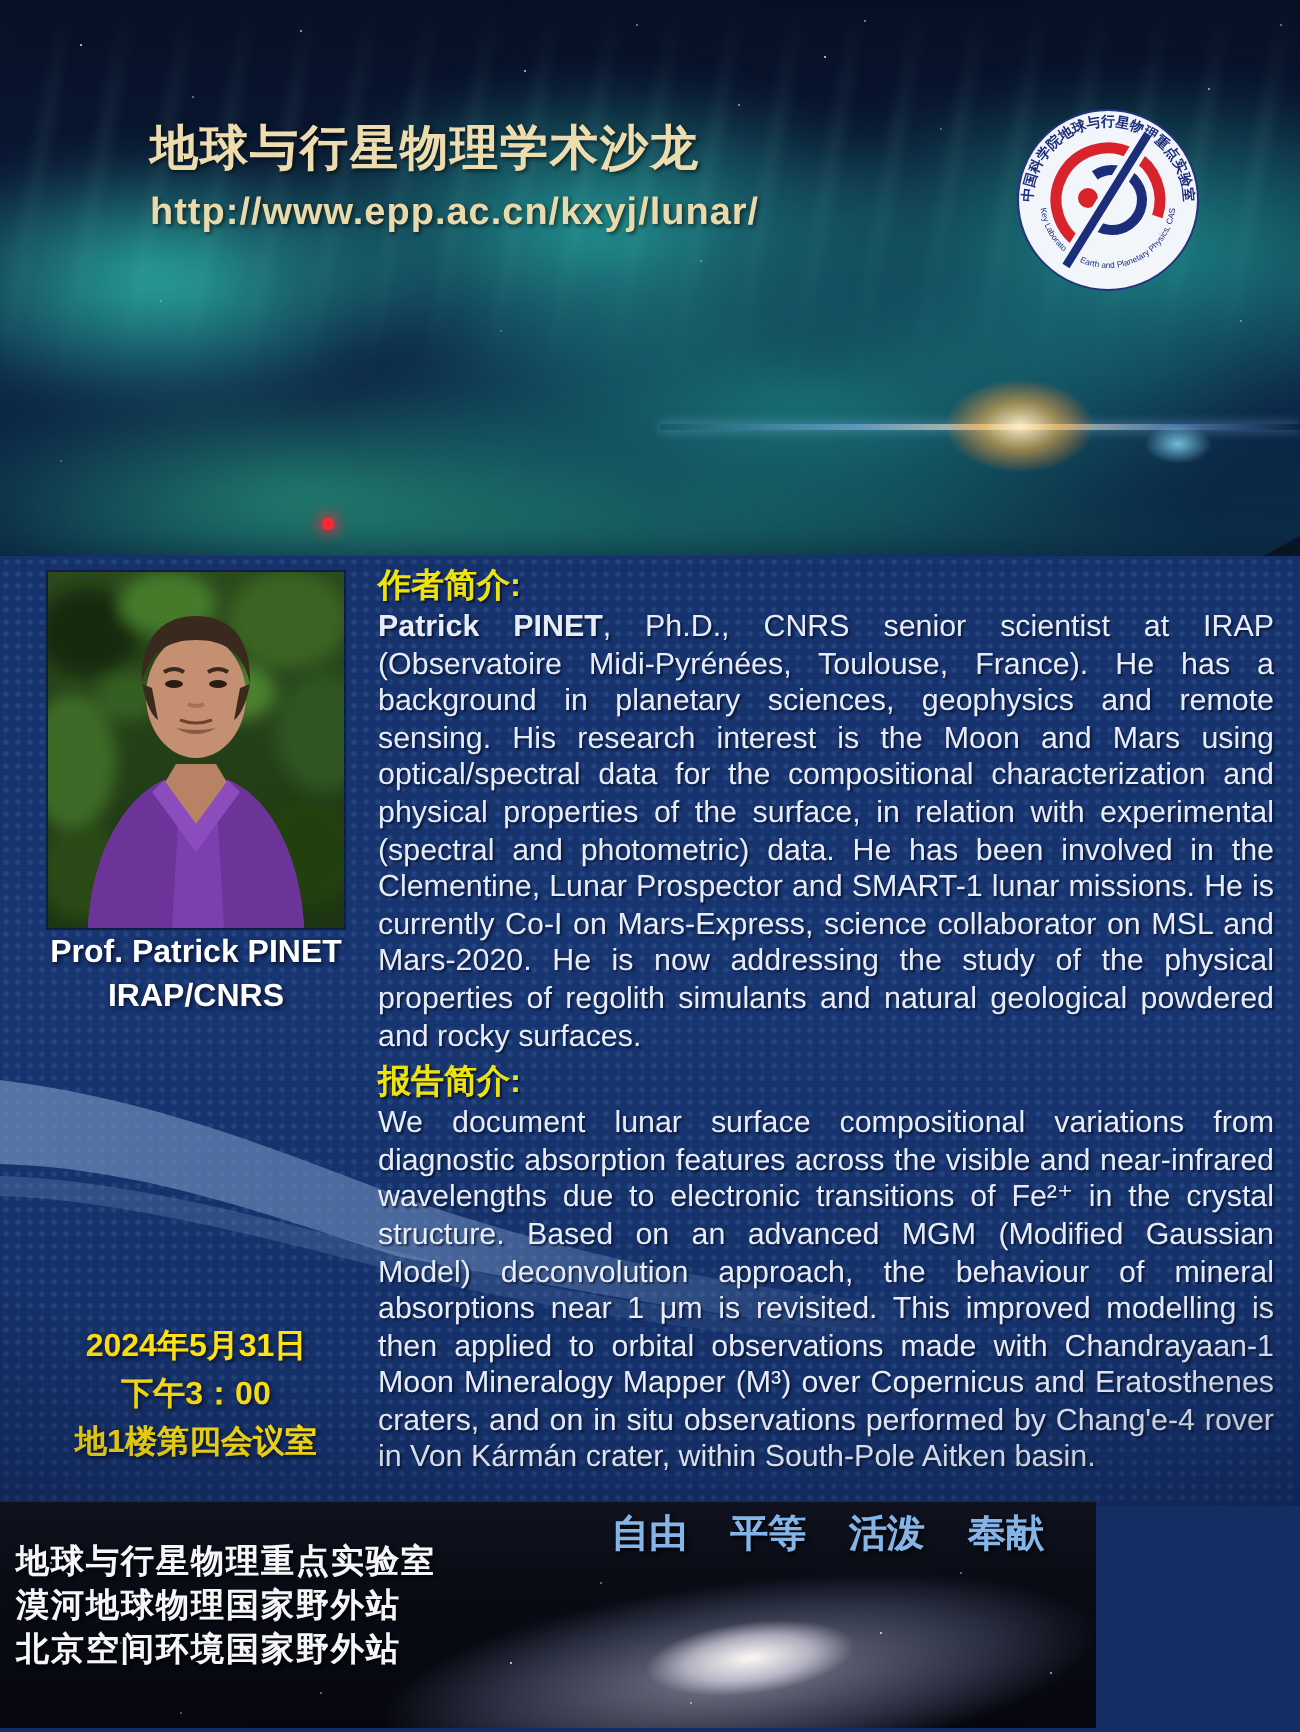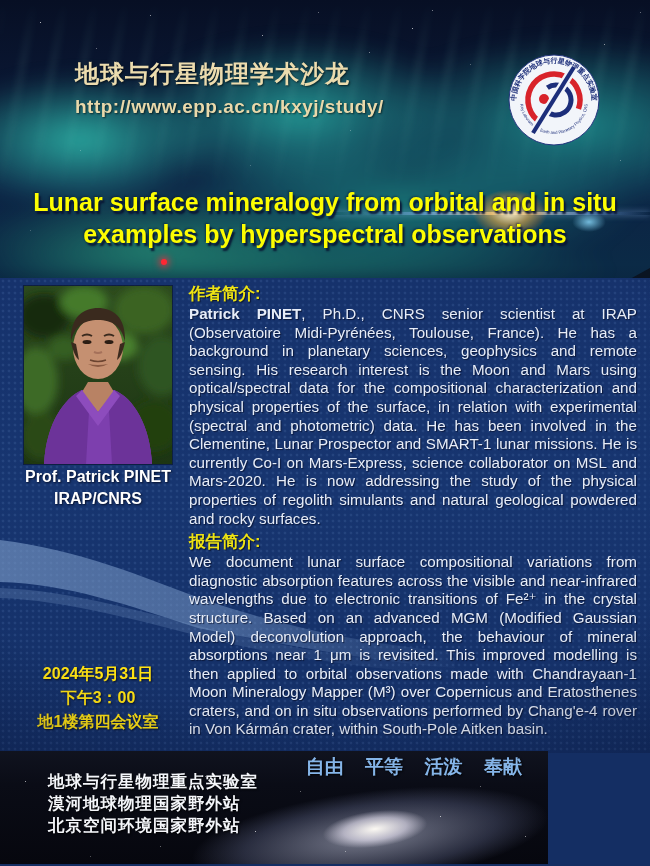--- a/index.html
+++ b/index.html
@@ -89,21 +89,21 @@
     box-shadow:25px 30px rgba(255,255,255,.8),60px 70px rgba(255,255,255,.5),110px 45px rgba(255,255,255,.7),
       160px 95px rgba(255,255,255,.5),205px 25px rgba(255,255,255,.6),255px 80px rgba(255,255,255,.9),
       300px 40px rgba(255,255,255,.5),345px 100px rgba(255,255,255,.6),390px 20px rgba(255,255,255,.7),
       440px 65px rgba(255,255,255,.9),480px 35px rgba(255,255,255,.5),525px 85px rgba(255,255,255,.7),
       560px 25px rgba(255,255,255,.6),600px 60px rgba(255,255,255,.8),635px 95px rgba(255,255,255,.5),
       90px 105px rgba(255,255,255,.4),500px 15px rgba(255,255,255,.6),615px 15px rgba(255,255,255,.7);}
   .motto{position:absolute;right:26px;top:3px;white-space:nowrap;}
   .motto span{font-size:19px;font-weight:bold;color:#85b5e8;margin-left:17px;
     text-shadow:1px 1px 2px rgba(0,0,0,.9);}
   .motto span:first-child{margin-left:0;}
-  .org-lines{position:absolute;left:8px;top:19px;margin-left:40px;}
+  .org-lines{position:absolute;left:8px;top:19px;}
   .org-line{font-size:16.5px;font-weight:bold;color:#f4f6fa;line-height:22px;letter-spacing:1px;
     text-shadow:1px 1px 2px rgba(0,0,0,.9);}
 </style>
 </head>
 <body>
 
 <div id="poster">
 
   <div class="sky">
     <div class="aurora"></div>
@@ -113,21 +113,21 @@
     <div class="flare-core"></div>
     <div class="flare-blue"></div>
     <svg class="mountains" viewBox="0 0 650 90" preserveAspectRatio="none">
       <path d="M0,72 L40,64 L85,70 L130,60 L165,68 L200,62 L240,70 L275,58 L310,66 L350,60 L385,68 L420,50 L455,40 L480,52 L515,58 L545,44 L575,30 L610,40 L650,18 L650,90 L0,90 Z" fill="#0a1422"></path>
       <path d="M0,80 L80,74 L170,82 L260,74 L340,82 L430,70 L520,80 L590,66 L650,58 L650,90 L0,90 Z" fill="#071020"></path>
     </svg>
     <div class="red-dot"></div>
 
     <div class="header-block">
       <div class="series-title">地球与行星物理学术沙龙</div>
-      <div class="series-url">http://www.epp.ac.cn/kxyj/study/</div>
+      <div class="series-url">http://www.epp.ac.cn/kxyj/lunar/</div>
     </div>
 
     <svg class="logo-badge" viewBox="0 0 92 92">
       <defs>
         <path id="arcTop" d="M 8,47 A 38,38 0 0 1 84,47"></path>
         <path id="arcBot" d="M 12,46 A 34,34 0 0 0 80,46"></path>
       </defs>
       <circle cx="46" cy="46" r="45" fill="#f2f5fa" stroke="#23347e" stroke-width="1"></circle>
       <text font-size="7" font-weight="bold" fill="#1c2e7a">
         <textPath href="#arcTop" startOffset="50%" text-anchor="middle">中国科学院地球与行星物理重点实验室</textPath>
@@ -135,24 +135,20 @@
       <text font-size="4.2" fill="#1c2e7a">
         <textPath href="#arcBot" startOffset="50%" text-anchor="middle">Key Laboratory of Earth and Planetary Physics, CAS</textPath>
       </text>
       <circle cx="46" cy="46" r="26" fill="none" stroke="#d8232a" stroke-width="5.5" stroke-dasharray="118 46" transform="rotate(118 46 46)"></circle>
       <circle cx="48" cy="46" r="15" fill="none" stroke="#1c2e7a" stroke-width="5" stroke-dasharray="68 27" transform="rotate(235 48 46)"></circle>
       <circle cx="36" cy="45" r="5" fill="#d8232a"></circle>
       <line x1="66" y1="13" x2="25" y2="79" stroke="#f2f5fa" stroke-width="9"></line>
       <line x1="66" y1="13" x2="25" y2="79" stroke="#1c2e7a" stroke-width="4.2"></line>
     </svg>
 
-    <div class="title-block">
-      <div class="title-line">Lunar surface mineralogy from orbital and in situ</div>
-      <div class="title-line">examples by hyperspectral observations</div>
-    </div>
   </div>
 
   <div class="main">
     <svg class="wave-svg" viewBox="0 0 650 475" preserveAspectRatio="none">
       <defs>
         <linearGradient id="waveFade" x1="0" y1="0" x2="470" y2="0" gradientUnits="userSpaceOnUse">
           <stop offset="0" stop-color="#7c9cc9" stop-opacity="0.62"></stop>
           <stop offset="0.45" stop-color="#7c9cc9" stop-opacity="0.5"></stop>
           <stop offset="1" stop-color="#7c9cc9" stop-opacity="0"></stop>
         </linearGradient>

